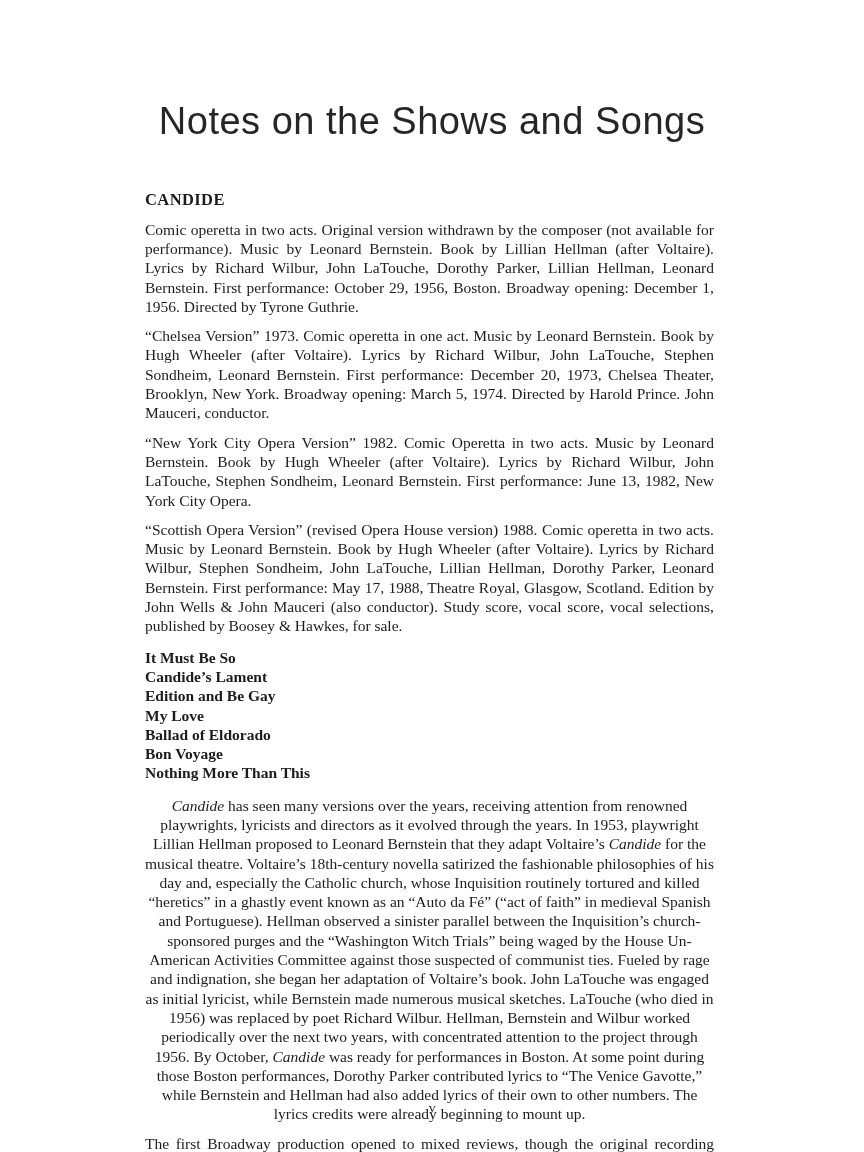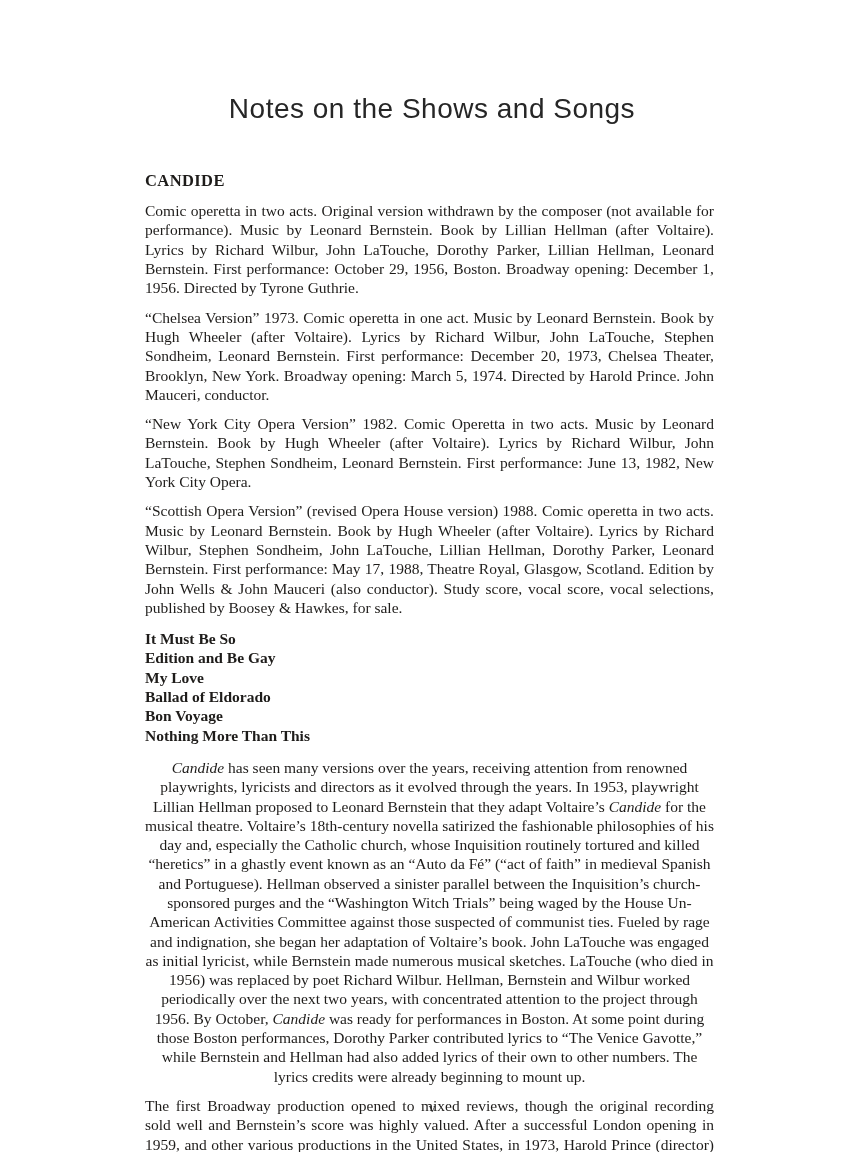--- a/index.html
+++ b/index.html
@@ -6,26 +6,26 @@
   .page {
     position: relative;
     width: 864px;
     height: 1152px;
     background: #ffffff;
     overflow: hidden;
     font-family: "Liberation Serif", serif;
     color: #1e1c1a;
   }
   .page-title {
-    margin: 9px;
+    margin: 16px;
     padding-top: 84px;
     text-align: center;
     font-family: "Liberation Sans", sans-serif;
     font-weight: 200;
-    font-size: 28px;
+    font-size: 38px;
     line-height: 1.15;
     letter-spacing: 0.5px;
     color: #262626;
   }
   .content {
     margin: 0 144px 0 145px; 
   }
   .section-heading {
     margin: 46px 0 10px 0;
     font-size: 16.5px;
@@ -65,20 +65,21 @@
   <div class="content">
     <h2 class="section-heading">CANDIDE</h2>
 
     <div>
         <p><span>Comic operetta in two acts. Original version withdrawn by the composer (not available for performance). Music by Leonard Bernstein. Book by Lillian Hellman (after Voltaire). Lyrics by Richard Wilbur, John LaTouche, Dorothy Parker, Lillian Hellman, Leonard Bernstein. First performance: October 29, 1956, Boston. Broadway opening: December 1, 1956. Directed by Tyrone Guthrie.</span></p>
         <p><span>“Chelsea Version” 1973. Comic operetta in one act. Music by Leonard Bernstein. Book by Hugh Wheeler (after Voltaire). Lyrics by Richard Wilbur, John LaTouche, Stephen Sondheim, Leonard Bernstein. First performance: December 20, 1973, Chelsea Theater, Brooklyn, New York. Broadway opening:  March 5, 1974. Directed by Harold Prince. John Mauceri, conductor.</span></p>
         <p><span>“New York City Opera Version” 1982. Comic Operetta in two acts. Music by Leonard Bernstein. Book by Hugh Wheeler (after Voltaire). Lyrics by Richard Wilbur, John LaTouche, Stephen Sondheim, Leonard Bernstein. First performance: June 13, 1982, New York City Opera.</span></p>
         <p><span>“Scottish Opera Version” (revised Opera House version) 1988. Comic operetta in two acts. Music by Leonard Bernstein. Book by Hugh Wheeler (after Voltaire). Lyrics by Richard Wilbur, Stephen Sondheim, John LaTouche, Lillian Hellman, Dorothy Parker, Leonard Bernstein. First performance: May 17, 1988, Theatre Royal, Glasgow, Scotland. Edition by John Wells &amp; John Mauceri (also conductor). Study score, vocal score, vocal selections, published by Boosey &amp; Hawkes, for sale.</span></p>
         <div class="song-list">
           <div>It Must Be So</div>
+          <div>Candide’s Lament</div>
           <div>Edition and Be Gay</div>
           <div>My Love</div>
           <div>Ballad of Eldorado</div>
           <div>Bon Voyage</div>
           <div>Nothing More Than This</div>
         </div>
         <p class="ragged"><em>Candide</em><span> has seen many versions over the years, receiving attention from renowned playwrights, lyricists and directors as it evolved through the years. In 1953, playwright Lillian Hellman proposed to Leonard Bernstein that they adapt Voltaire’s </span><em>Candide</em><span> for the musical theatre. Voltaire’s 18th-century novella satirized the fashionable philosophies of his day and, especially the Catholic church, whose Inquisition routinely tortured and killed “heretics” in a ghastly event known as an “Auto da Fé” (“act of faith” in medieval Spanish and Portuguese). Hellman observed a sinister parallel between the Inquisition’s church-sponsored purges and the “Washington Witch Trials” being waged by the House Un-American Activities Committee against those suspected of communist ties. Fueled by rage and indignation, she began her adaptation of Voltaire’s book. John LaTouche was engaged as initial lyricist, while Bernstein made numerous musical sketches. LaTouche (who died in 1956) was replaced by poet Richard Wilbur. Hellman, Bernstein and Wilbur worked periodically over the next two years, with concentrated attention to the project through 1956. By October, </span><em>Candide</em><span> was ready for performances in Boston. At some point during those Boston performances, Dorothy Parker contributed lyrics to “The Venice Gavotte,” while Bernstein and Hellman had also added lyrics of their own to other numbers. The lyrics credits were already beginning to mount up.</span></p>
         <p><span>The first Broadway production opened to mixed reviews, though the original recording sold well and Bernstein’s score was highly valued. After a successful London opening in 1959, and other various productions in the United States, in 1973, Harold Prince (director) Hugh Wheeler (book author) and John Mauceri (conductor) devised a new, small-scale version with a revised book.</span></p>
       </div>
   </div>

